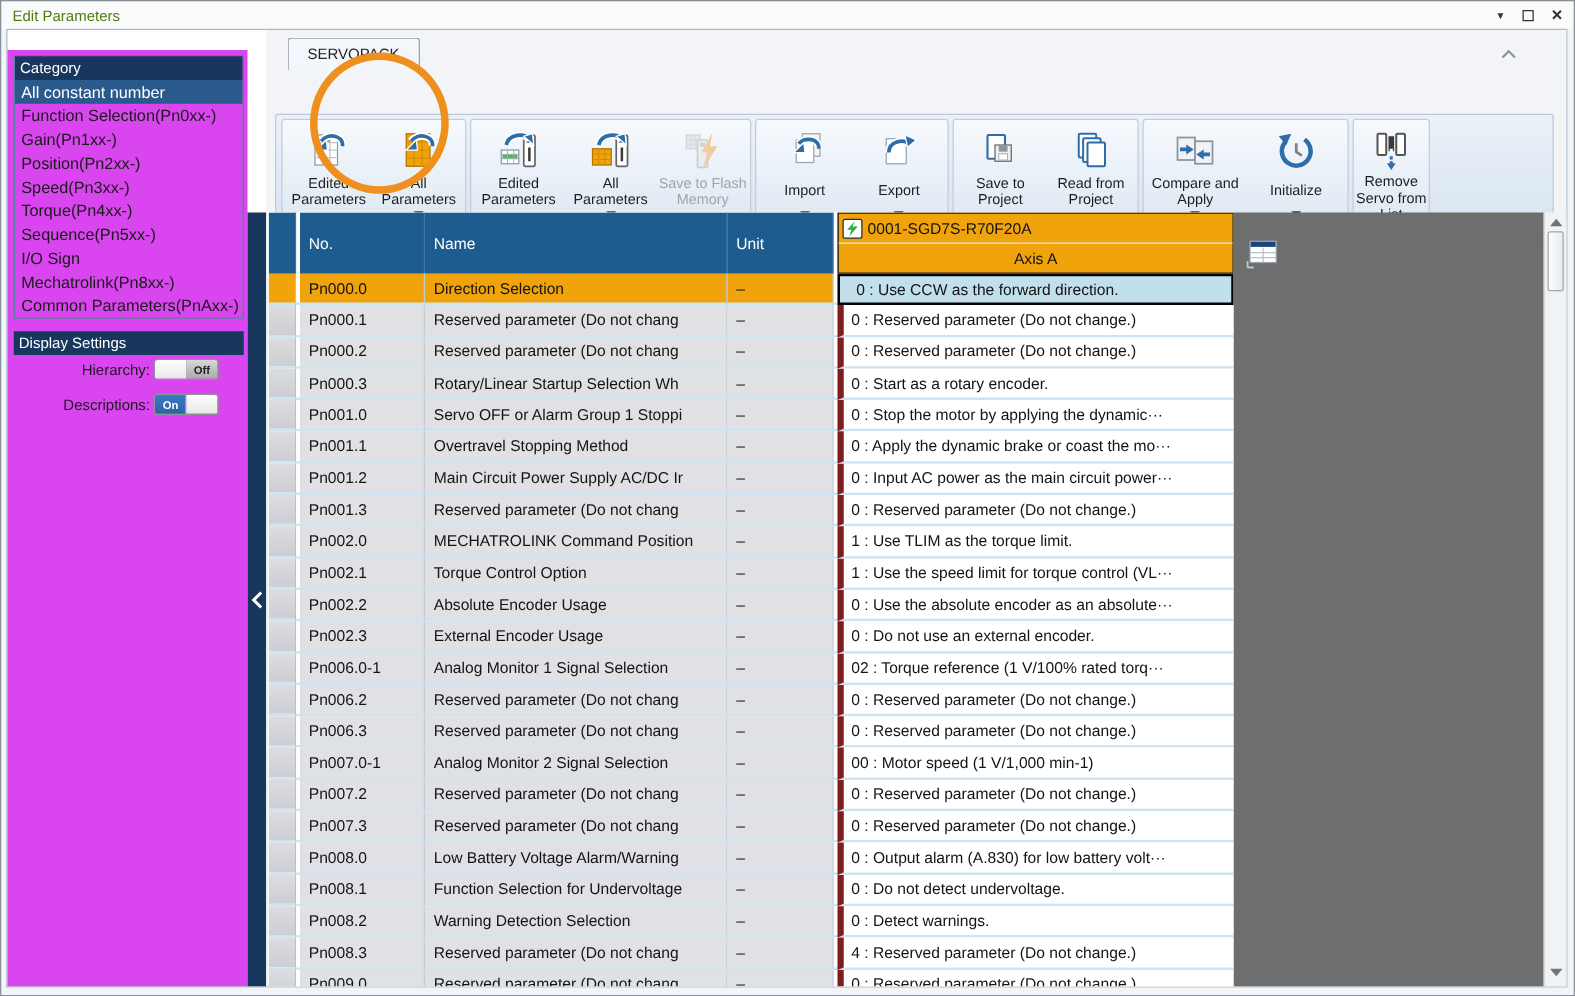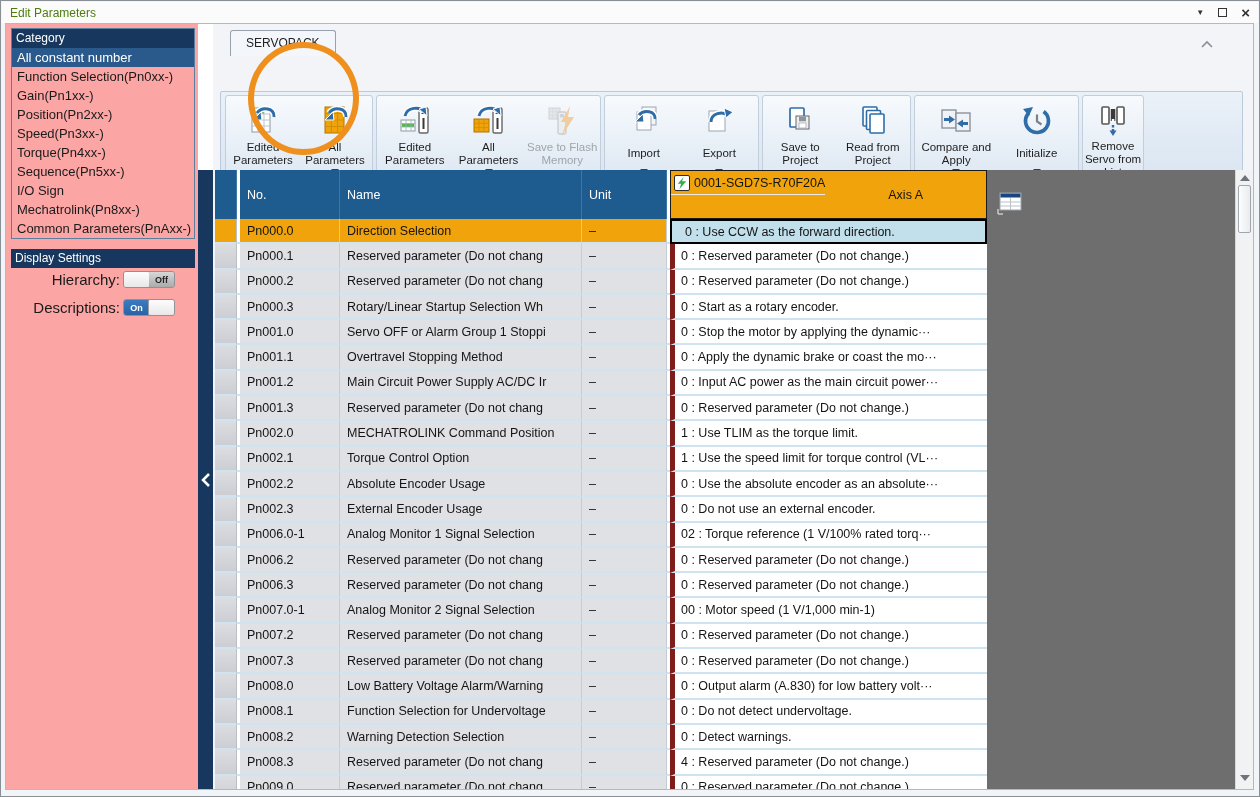--- a/index.html
+++ b/index.html
@@ -11,28 +11,28 @@
   .titlebar .title { font-size:12px; color:#4d7c0f; flex:1; }
   .wctl { display:flex; align-items:center; gap:14px; }
   .wctl .wbtn { color:#333; cursor:default; display:flex; align-items:center; justify-content:center; height:14px; }
   .wbtn.menu { font-size:8px; }
   .wbtn.max span { display:block; width:9px; height:9px; border:1.5px solid #333; }
   .wbtn.close { font-size:15px; font-weight:bold; }
 
   .client { position:absolute; left:4px; right:5px; top:22px; bottom:6px; background:#FFFFFF; border:1px solid #A9BCCB; }
 
   
-  .sidebar { position:absolute; left:0; top:0; width:192px; bottom:0; background:#fca5a5; }
+  .sidebar { position:absolute; left:0; top:16px; width:192px; bottom:0; background:#d946ef; }
   .sec-header { background:#17375E; color:#fff; font-size:12px; padding:2px 4px 3px 4px; }
   .catbox { position:absolute; left:5px; top:4px; width:184px; border:1px solid #5B7E9F; }
   .cat-item { font-size:13px; color:#1a1a1a; padding:2px 4px 2px 5px; height:19px; white-space:nowrap; overflow:hidden; cursor:default; }
   .cat-item.sel { background:#2A5A8C; color:#fff; }
   .ds-header { position:absolute; left:5px; top:225px; width:184px; }
   .toggle-row { position:absolute; left:0; width:190px; display:flex; align-items:center; }
-  .toggle-row .tlabel { width:114px; text-align:right; font-size:15px; color:#1a1a1a; margin-right:3px; }
+  .toggle-row .tlabel { width:114px; text-align:right; font-size:12px; color:#1a1a1a; margin-right:3px; }
   .toggle { width:52px; height:17px; border:1px solid #8F9398; border-radius:3px; display:flex; overflow:hidden; cursor:pointer; }
   .tg-seg { flex:1; display:flex; align-items:center; justify-content:center; font-size:9px; font-weight:bold; }
   .tg-off { background:linear-gradient(#D7D7D7,#ABABAB); color:#222; }
   .tg-on  { background:linear-gradient(#3A7BC0,#2A64A6); color:#fff; }
   .tg-knob { flex:1; background:linear-gradient(#FDFDFD,#E8E8E8); border-radius:2px; border:1px solid #9aa0a6; margin:-1px; }
 
   
   .splitter { position:absolute; left:192px; top:146px; width:15px; bottom:0; background:#17375E; display:flex; align-items:center; justify-content:center; cursor:pointer; }
 
   
@@ -52,21 +52,21 @@
   .rbtn.disabled .icn { opacity:.55; }
   .rcaption { height:16px; border-top:1px solid #C9D2DE; background:linear-gradient(#EDF3F9,#DEE8F2); font-size:11.5px; color:#333; text-align:center; border-radius:0 0 3px 3px; }
 
   .annotation-circle { position:absolute; left:35px; top:18px; width:111px; height:113px; border:6px solid #EE8F1E; border-radius:50%; z-index:5; pointer-events:none; }
 
   
   .tablewrap { position:absolute; left:2px; top:146px; width:772px; bottom:0; overflow:hidden; background:#fff;
     display:grid; grid-template-columns:22px 3px 100px 242px 85px 3px 317px; grid-template-rows:49px; grid-auto-rows:25.3px; }
   .hb { background:#1E5C90; color:#fff; font-size:12.5px; display:flex; align-items:center; padding-left:7px; border-right:1px solid #3D77A4; }
   .g { background:#fff; }
-  .servo-h { display:flex; flex-direction:row; background:#F0A30A; border:1px solid #1a1a1a;text-align:center; }
+  .servo-h { display:flex; flex-direction:column; background:#F0A30A; border:1px solid #1a1a1a;text-align:center; }
   .servo-row1 { height:24px; display:flex; align-items:center; gap:4px; padding-left:3px; border-bottom:1px solid #E9E9E9; font-size:12.5px; color:#141414; }
   .servo-row2 { flex:1; display:flex; align-items:center; justify-content:center; font-size:12.5px; color:#141414; }
   .bolt-box { width:16px; height:16px; background:#fff; border:1px solid #2b2b2b; border-radius:2px; display:flex; align-items:center; justify-content:center; }
   .c { display:flex; align-items:center; overflow:hidden; white-space:nowrap; border-bottom:2px solid #CFE3F0; font-size:12.5px; color:#141414; }
   .selc { background:linear-gradient(#DCDDE1,#CCCED3); border-right:1px solid #B9BFC6; }
   .lc { background:#E0E1E5; border-right:1px solid #C6CCD4; padding-left:7px; }
   .val { background:#fff; border-left:5px solid #7f1d1d; padding-left:6px; cursor:default; }
   .or { background:#F0A30A !important; }
   .valsel { background:#C2DFEC !important; border:2px solid #000; padding-left:13px; }
 

